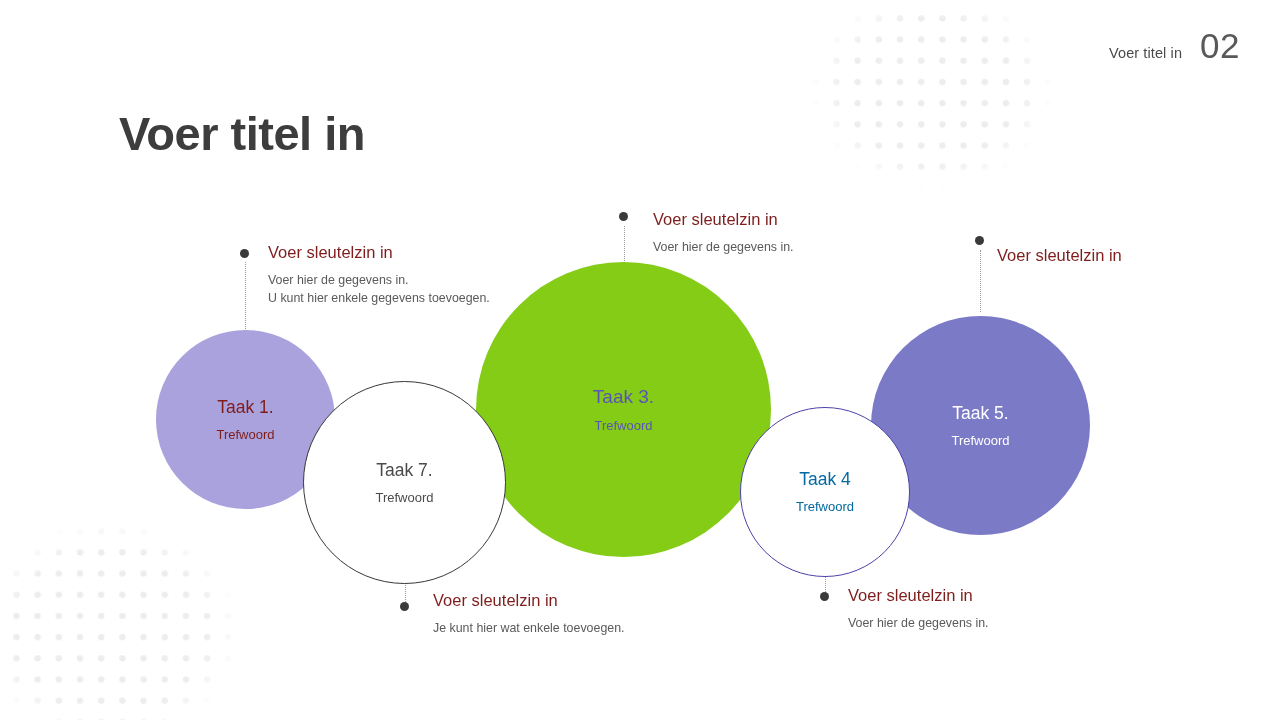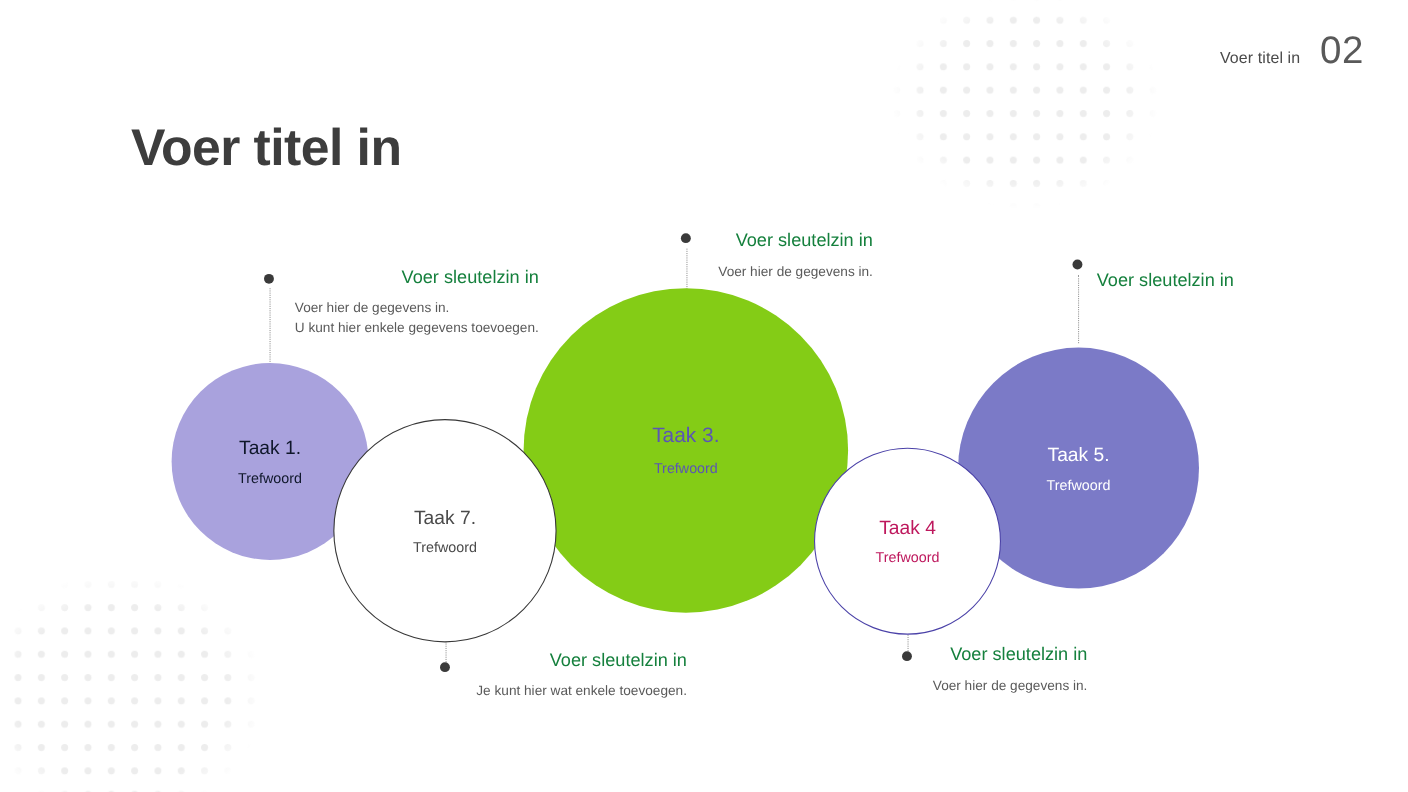--- a/index.html
+++ b/index.html
@@ -95,24 +95,23 @@
     line-height: 1.2;
     white-space: nowrap;
   }
 
   
   .callout {
     position: absolute;
   }
   .callout .co-title {
     font-size: 16.5px;
-    color: #15803d;
+    color: #7f1d1d;
     line-height: 1.25;
     white-space: nowrap;
-    text-align: right;
   }
   .callout .co-body {
     margin-top: 8px;
     font-size: 12.4px;
     color: #5a5a5a;
     line-height: 1.48;
     white-space: nowrap;
   }
 
   .leader-dot {
@@ -188,41 +187,41 @@
 
     <div class="leader-line" style="left:980px; top:250px; height:62px;"></div>
     <div class="leader-dot" style="left:975px; top:236px;"></div>
 
     <div class="leader-line" style="left:405px; top:578px; height:26px;"></div>
     <div class="leader-dot" style="left:400px; top:602px;"></div>
 
     <div class="leader-line" style="left:825px; top:572px; height:24px;"></div>
     <div class="leader-dot" style="left:820px; top:592px;"></div>
 
-    <div class="circle" style="left:156px; top:330px; width:179px; height:179px; background:#a9a2dd; color:#0f172a; z-index:2;">
+    <div class="circle" style="left:156px; top:330px; width:179px; height:179px; background:#a9a2dd; color:#7f1d1d; z-index:2;">
       <div class="c-title">Taak 1.</div>
       <div class="c-sub">Trefwoord</div>
     </div>
 
     <div class="circle" style="left:871px; top:316px; width:219px; height:219px; background:#7b7ac7; color:#ffffff; z-index:2;">
       <div class="c-title">Taak 5.</div>
       <div class="c-sub">Trefwoord</div>
     </div>
 
     <div class="circle" style="left:476px; top:262px; width:295px; height:295px; background:#84cc16; color:#5b55b5; z-index:3;">
       <div class="c-title" style="font-size:19px;">Taak 3.</div>
       <div class="c-sub">Trefwoord</div>
     </div>
 
     <div class="circle" style="left:303px; top:381px; width:203px; height:203px; background:#ffffff; color:#4a4a4a; border:1.4px solid #383838; z-index:4;">
       <div class="c-title">Taak 7.</div>
       <div class="c-sub">Trefwoord</div>
     </div>
 
-    <div class="circle" style="left:740px; top:407px; width:170px; height:170px; background:#ffffff; color:#be185d; border:1.3px solid #4b42a8; z-index:5;">
+    <div class="circle" style="left:740px; top:407px; width:170px; height:170px; background:#ffffff; color:#0369a1; border:1.3px solid #4b42a8; z-index:5;">
       <div class="c-title">Taak 4</div>
       <div class="c-sub">Trefwoord</div>
     </div>
 
     <div class="callout" style="left:268px; top:242px; z-index:10;">
       <div class="co-title">Voer sleutelzin in</div>
       <div class="co-body" style="white-space:pre-line;">Voer hier de gegevens in.
 U kunt hier enkele gegevens toevoegen.</div>
     </div>
 

